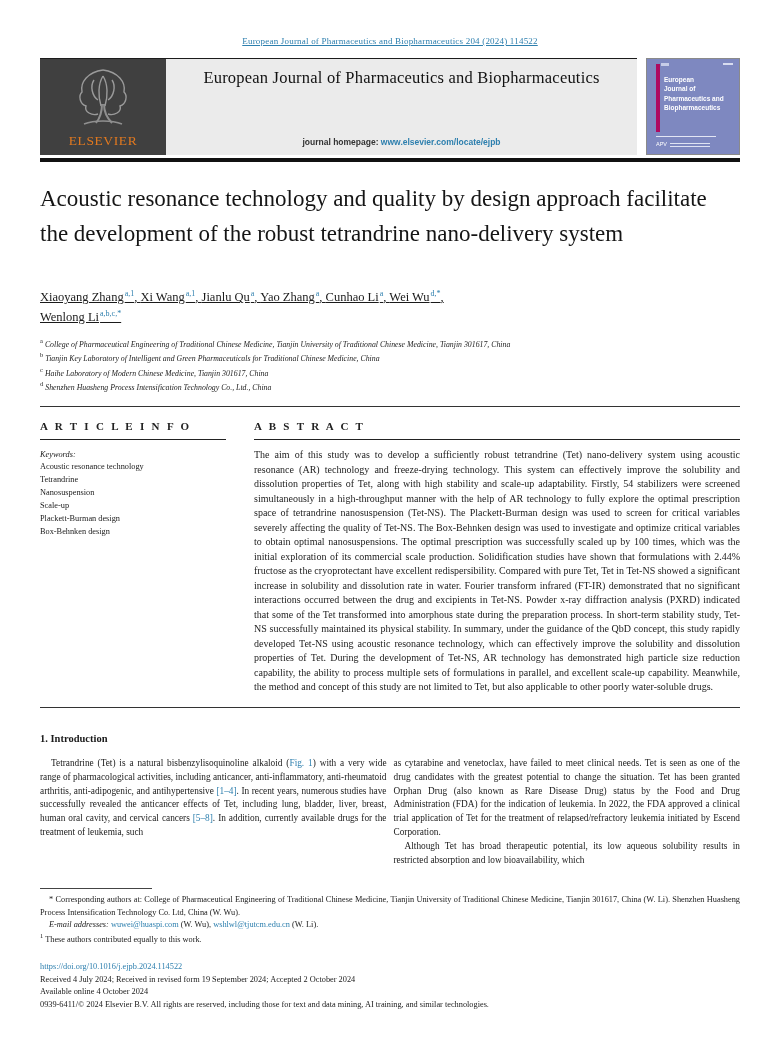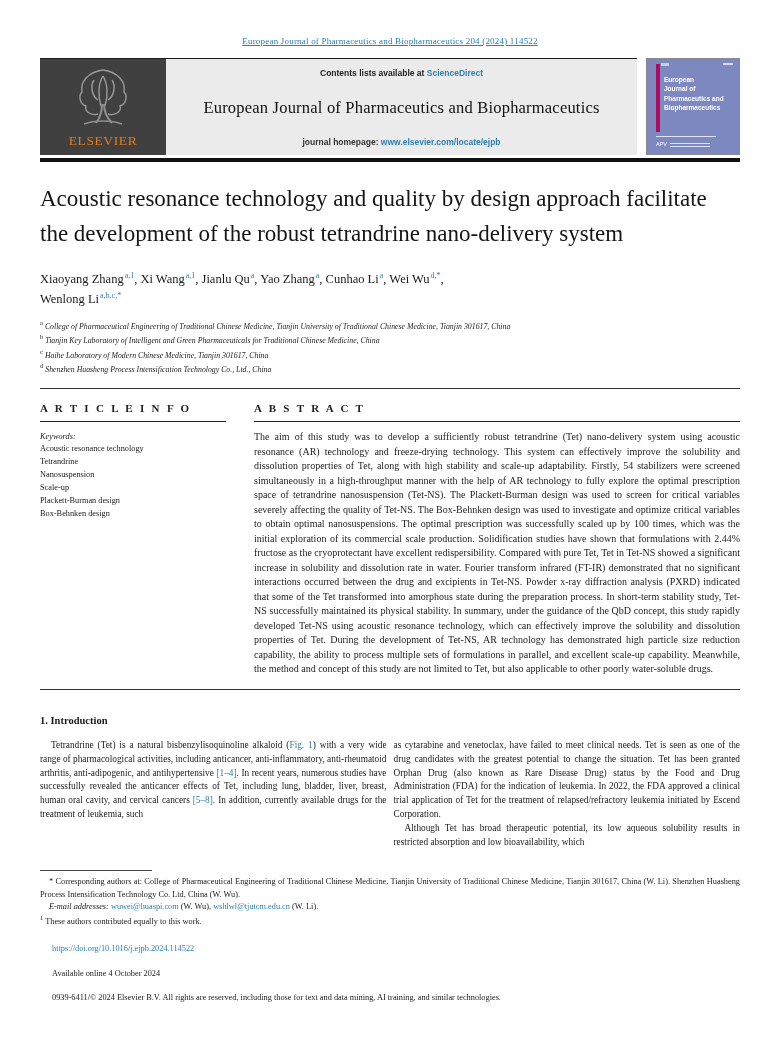--- a/index.html
+++ b/index.html
@@ -33,21 +33,21 @@
   .cover-stripe{position:absolute;left:9px;top:5px;width:4px;height:68px;background:#ae0a60;}
   .cover-title{position:absolute;left:17px;top:16px;color:#fff;font-size:6.5px;font-weight:bold;line-height:1.45;font-family:"Liberation Sans",sans-serif;}
   .cover-topmark{position:absolute;right:6px;top:4px;width:10px;height:2px;background:#d8dcef;}
   .cover-topmark2{position:absolute;left:14px;top:4px;width:8px;height:3px;background:#c7cde8;}
   .cover-bottom{position:absolute;left:9px;bottom:7px;color:#fff;font-size:5.5px;font-family:"Liberation Sans",sans-serif;}
   .cover-bottom-line{position:absolute;left:9px;bottom:17px;width:60px;height:1px;background:#e3e6f4;}
   .cover-dashes{display:inline-block;width:40px;height:4px;border-top:1px solid #dfe3f2;border-bottom:1px solid #dfe3f2;vertical-align:middle;margin-left:3px;}
   .thick-bar{height:4px;background:#111;margin-top:3px;}
   
   .paper-title{font-size:23px;line-height:1.5;margin-top:20px;color:#151515;}
-  .authors{font-size:12.5px;margin-top:18px;line-height:1.6;}
+  .authors{font-size:12.5px;margin-top:36px;line-height:1.6;text-decoration:underline;}
   .author sup{font-size:8px;color:#2d7fae;margin-left:1px;}
   .author.sep::after{content:", ";}
   .affils{margin-top:9px;}
   .affil{font-size:7.8px;line-height:1.5;color:#222;}
   .affil sup{font-style:normal;font-size:6.5px;margin-right:2px;}
   .affil span{font-style:italic;}
   .top-rule{border-top:1px solid #333;margin-top:13px;}
   
   .block{display:flex;gap:28px;padding:13px 0 12px;}
   .info-col{width:186px;flex:none;}
@@ -66,21 +66,21 @@
   .col p{margin:0;}
   
   .footnotes{margin-top:20px;font-size:8.3px;line-height:1.5;}
   .fn-rule{width:112px;border-top:1px solid #444;margin-bottom:5px;}
   .footnotes p{margin:0;text-align:justify;}
   .fn-indent{text-indent:9px;}
   .fn-star{font-size:8.3px;}
   .footnotes sup{font-size:6.5px;}
   .em{font-style:italic;}
   .footer{margin-top:14px;font-size:8.3px;line-height:1.55;}
-  .footer p{margin:12px;}
+  .footer p{margin:0;}
 </style>
 </head>
 <body>
 
 <div class="page">
 
   <div class="citation">European Journal of Pharmaceutics and Biopharmaceutics 204 (2024) 114522</div>
 
   <div class="header-row">
     <div class="header-left">
@@ -95,23 +95,20 @@
             </g>
             <g stroke="#8f8f8f" stroke-width="2" fill="none">
               <path d="M28 38 C28 46, 26 52, 22 57 M30 38 C30 46, 33 52, 38 57"></path>
             </g>
             <path d="M10 58 C20 54, 38 54, 48 58" stroke="#8f8f8f" stroke-width="1.6" fill="none"></path>
           </svg>
         </span>
         <span class="elsevier-label">ELSEVIER</span>
       </div>
       <div class="gray-box">
-        <div class="contents-line sans">
-          <span>Contents lists available at </span><span class="link">ScienceDirect</span>
-        </div>
         <div class="journal-title">European Journal of Pharmaceutics and Biopharmaceutics</div>
         <div class="homepage-line sans">
           <span>journal homepage: </span><span class="link">www.elsevier.com/locate/ejpb</span>
         </div>
       </div>
     </div>
     <div class="cover">
       <div class="cover-topmark"></div>
       <div class="cover-topmark2"></div>
       <div class="cover-stripe"></div>
@@ -185,17 +182,18 @@
 
   <div class="footnotes">
     <div class="fn-rule"></div>
     <p class="fn-indent"><span class="fn-star">*</span><span> Corresponding authors at: College of Pharmaceutical Engineering of Traditional Chinese Medicine, Tianjin University of Traditional Chinese Medicine, Tianjin 301617, China (W. Li). Shenzhen Huasheng Process Intensification Technology Co. Ltd, China (W. Wu).</span></p>
     <p class="fn-indent"><span class="em">E-mail addresses:</span> <span class="link">wuwei@huaspi.com</span><span> (W. Wu), </span><span class="link">wshlwl@tjutcm.edu.cn</span><span> (W. Li).</span></p>
     <p><sup>1</sup><span> These authors contributed equally to this work.</span></p>
   </div>
 
   <div class="footer">
     <p><span class="link">https://doi.org/10.1016/j.ejpb.2024.114522</span></p>
+    <p>Received 4 July 2024; Received in revised form 19 September 2024; Accepted 2 October 2024</p>
     <p>Available online 4 October 2024</p>
     <p>0939-6411/© 2024 Elsevier B.V. All rights are reserved, including those for text and data mining, AI training, and similar technologies.</p>
   </div>
 
 </div>
 
 </body></html>

